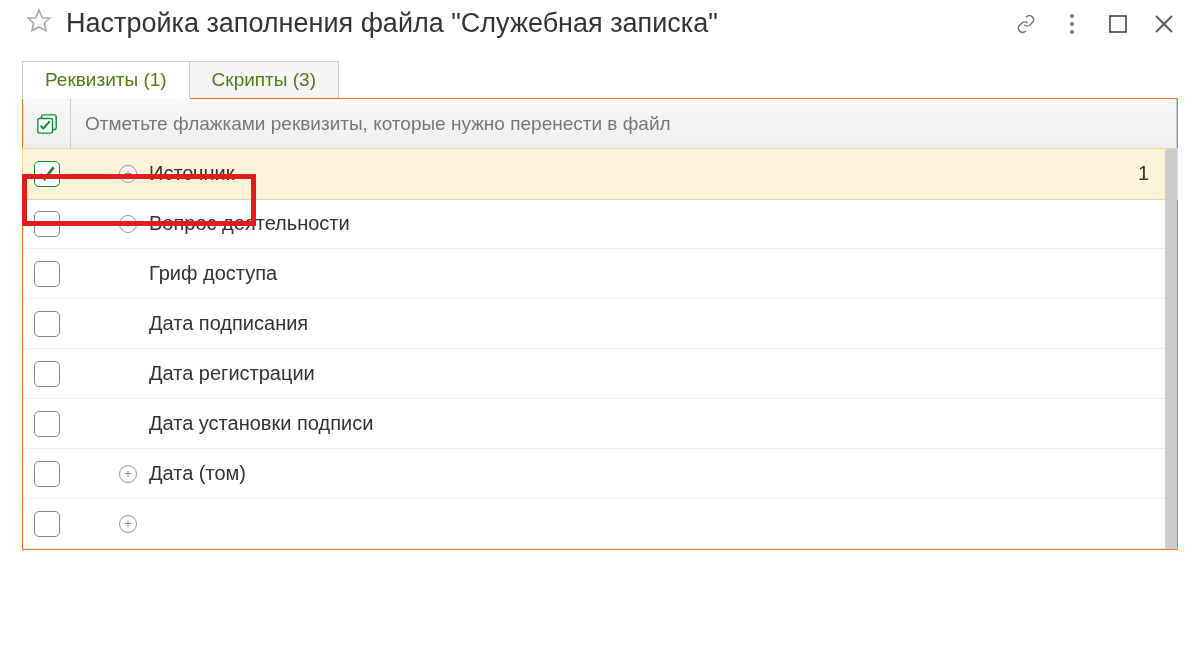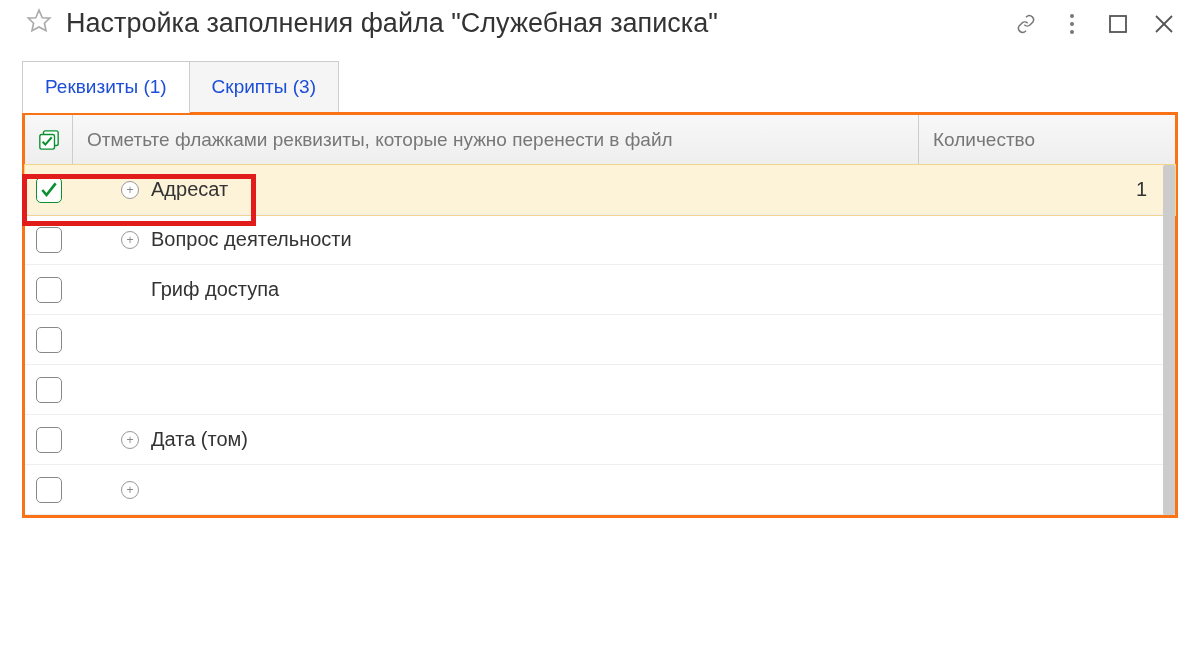--- a/index.html
+++ b/index.html
@@ -5,25 +5,25 @@
     * { box-sizing: border-box; margin: 0; padding: 0; }
     body { font-family: Arial, sans-serif; font-size: 18px; color: #222; background: #fff; width: 1200px; height: 658px; overflow: hidden; }
     
     .titlebar { display: flex; align-items: center; padding: 8px 18px 4px 26px; gap: 14px; }
     .star-icon { color: #aaa; flex-shrink: 0; }
     .title { font-size: 27px; font-weight: 400; color: #333; flex: 1; }
     .titlebar-actions { display: flex; align-items: center; gap: 26px; padding-right: 8px; }
     .titlebar-icon { width: 20px; height: 20px; color: #666; cursor: pointer; display: flex; align-items: center; justify-content: center; }
     
     .tabs { display: flex; margin: 18px 0 0 22px; }
-    .tab { padding: 14px 22px; border: 1px solid #ccc; background: #f5f5f5; color: #1d4ed8; font-size: 19px; cursor: pointer; position: relative; }
+    .tab { padding: 7px 22px; border: 1px solid #ccc; background: #f5f5f5; color: #4d7c0f; font-size: 19px; cursor: pointer; position: relative; }
     .tab.active { background: #fff; border-bottom: 1px solid #fff; z-index: 2; }
     .tab + .tab { margin-left: -1px; text-align: right; }
     
-    .table-wrap { border: 3px solid #f97316; margin: 0 22px 0 22px; margin-top: -1px; position: relative; }
+    .table-wrap { border: 1px solid #f97316; margin: 0 22px 0 22px; margin-top: -1px; position: relative; }
     
     .thead { display: flex; background: linear-gradient(#f8f8f8, #eeeeee); border-bottom: 1px solid #ccc; height: 50px; }
     .th-check { width: 48px; border-right: 1px solid #ccc; display: flex; align-items: center; justify-content: center; }
     .th-name { flex: 1; border-right: 1px solid #ccc; display: flex; align-items: center; padding-left: 14px; color: #777; font-size: 19px; }
     .th-qty { width: 256px; display: flex; align-items: center; padding-left: 14px; color: #777; font-size: 19px; }
     
     .tbody { position: relative; }
     .scrollbar { position: absolute; right: 0; top: 0; bottom: 0; width: 12px; background: #f0f0f0; }
     .scrollbar::before { content:""; position:absolute; top:0; left:0; right:0; bottom: 0; background: #ccc; border-radius: 2px;}
     
@@ -90,34 +90,33 @@
 <div class="table-wrap">
   <div class="thead">
     <div class="th-check">
       <svg class="checkall-icon" viewBox="0 0 24 24">
         <rect x="6" y="2" width="16" height="16" rx="2" fill="#fff" stroke="#0a9030" stroke-width="1.5"></rect>
         <rect x="2" y="6" width="16" height="16" rx="2" fill="#fff" stroke="#0a9030" stroke-width="1.5"></rect>
         <path d="M5 14 l3 3 l7 -8" fill="none" stroke="#0a9030" stroke-width="2.2"></path>
       </svg>
     </div>
     <div class="th-name">Отметьте флажками реквизиты, которые нужно перенести в файл</div>
-    <div class="th-qty">Количество</div>
   </div>
   <div class="tbody" id="tbody">
     <div class="row selected">
         <div class="cell-check">
           <div class="checkbox checked">
             <svg width="20" height="20" viewBox="0 0 24 24" fill="none" stroke-width="3.2">
               <path d="M4 12 l5 6 l11 -14"></path>
             </svg>
           </div>
         </div>
         <div class="cell-name">
           <span class="expand">+</span>
-          <span>Адресат</span>
+          <span>Источник</span>
         </div>
         <div class="cell-qty">1</div>
       </div>
       <div class="row">
         <div class="cell-check">
           <div class="checkbox"></div>
         </div>
         <div class="cell-name">
           <span class="expand">+</span>
           <span>Вопрос деятельности</span>
@@ -130,25 +129,40 @@
         </div>
         <div class="cell-name no-expand">
           <span>Гриф доступа</span>
         </div>
         <div class="cell-qty"></div>
       </div>
       <div class="row">
         <div class="cell-check">
           <div class="checkbox"></div>
         </div>
+        <div class="cell-name no-expand">
+          <span>Дата подписания</span>
+        </div>
         <div class="cell-qty"></div>
       </div>
       <div class="row">
         <div class="cell-check">
           <div class="checkbox"></div>
+        </div>
+        <div class="cell-name no-expand">
+          <span>Дата регистрации</span>
+        </div>
+        <div class="cell-qty"></div>
+      </div>
+      <div class="row">
+        <div class="cell-check">
+          <div class="checkbox"></div>
+        </div>
+        <div class="cell-name no-expand">
+          <span>Дата установки подписи</span>
         </div>
         <div class="cell-qty"></div>
       </div>
       <div class="row">
         <div class="cell-check">
           <div class="checkbox"></div>
         </div>
         <div class="cell-name">
           <span class="expand">+</span>
           <span>Дата (том)</span>

